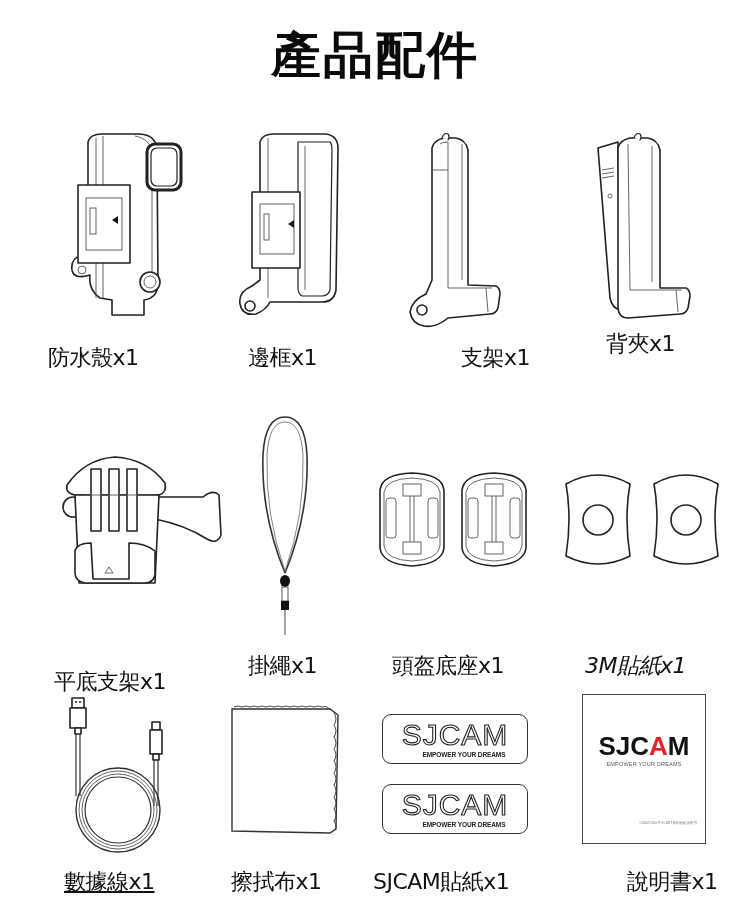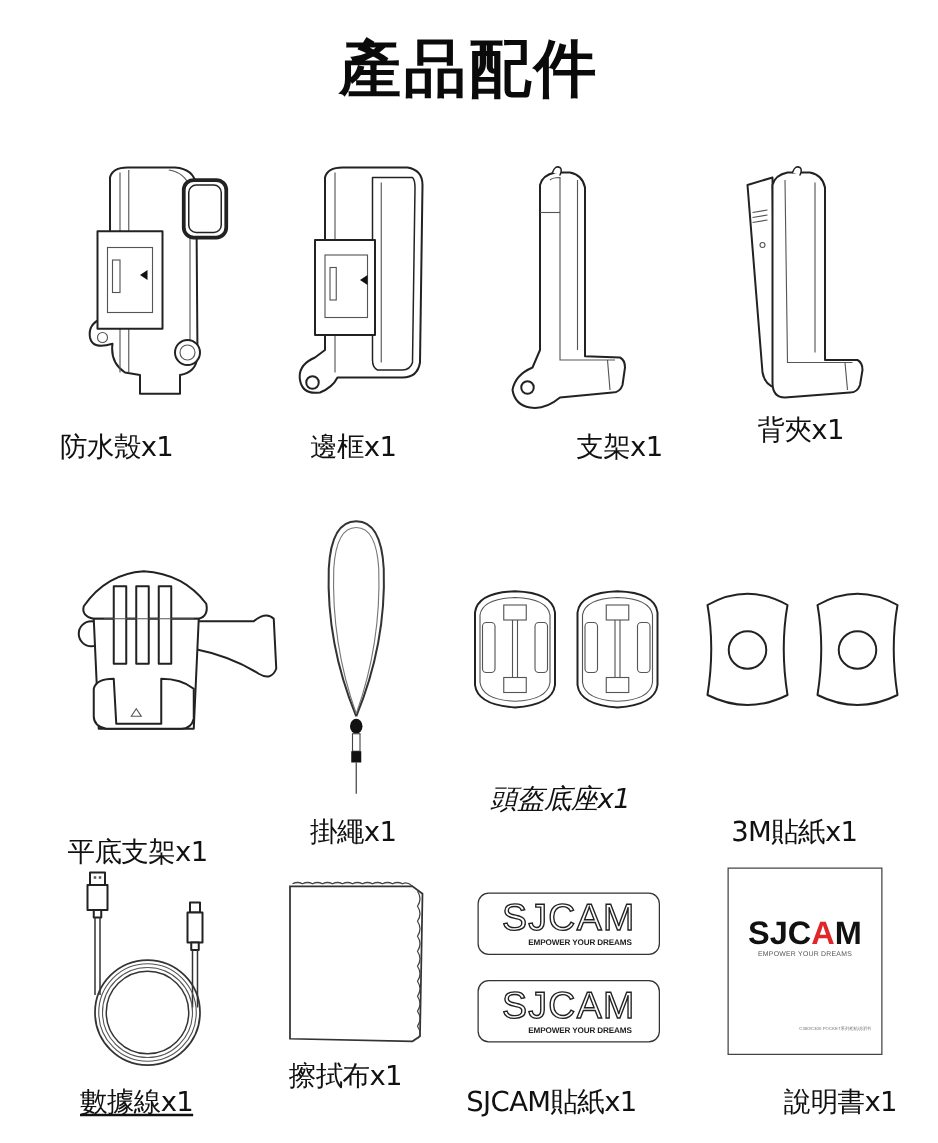--- a/index.html
+++ b/index.html
@@ -158,35 +158,35 @@
       <path class="thin" d="M12 22 Q14 9 40 8 Q66 9 68 22 L68 76 Q66 90 40 91 Q14 90 12 76 Z"></path>
       <rect class="thin" x="14" y="28" width="10" height="40" rx="3"></rect>
       <rect class="thin" x="56" y="28" width="10" height="40" rx="3"></rect>
       <rect class="thin" x="31" y="14" width="18" height="12"></rect>
       <rect class="thin" x="31" y="72" width="18" height="12"></rect>
       <line class="thin" x1="38" y1="26" x2="38" y2="72"></line>
       <line class="thin" x1="42" y1="26" x2="42" y2="72"></line>
     </g>
   </svg>
 </div>
-<div class="label" style="left:392px;top:624px;font-style:italic;">頭盔底座x1</div>
+<div class="label" style="left:392px;top:651px;">頭盔底座x1</div>
 
 <div class="item" style="left:558px;top:470px;width:170px;height:100px;">
   <svg width="170" height="100" viewBox="0 0 170 100" style="left:0;top:0;">
     <g>
       <path class="stroke" d="M8 14 Q40 -4 72 14 Q66 48 72 86 Q40 102 8 86 Q14 48 8 14 Z"></path>
       <circle class="stroke" cx="40" cy="50" r="15"></circle>
     </g>
     <g transform="translate(88,0)">
       <path class="stroke" d="M8 14 Q40 -4 72 14 Q66 48 72 86 Q40 102 8 86 Q14 48 8 14 Z"></path>
       <circle class="stroke" cx="40" cy="50" r="15"></circle>
     </g>
   </svg>
 </div>
-<div class="label" style="left:585px;top:651px;">3M貼紙x1</div>
+<div class="label" style="left:585px;top:651px;font-style:italic;">3M貼紙x1</div>
 
 <div class="item" style="left:70px;top:696px;width:100px;height:160px;">
   <svg width="100" height="160" viewBox="0 0 100 160" style="left:0;top:0;">
     <rect class="stroke" x="2" y="2" width="12" height="10"></rect>
     <rect x="5" y="5" width="2" height="2" fill="#555"></rect>
       <rect x="9" y="5" width="2" height="2" fill="#555"></rect>
     <rect class="stroke" x="0" y="12" width="16" height="20"></rect>
     <rect class="stroke" x="5" y="32" width="6" height="6"></rect>
     <line x1="6" y1="38" x2="6" y2="100" stroke="#333" stroke-width="1.2"></line>
     <line x1="10" y1="38" x2="10" y2="100" stroke="#333" stroke-width="1.2"></line>
@@ -203,21 +203,21 @@
 </div>
 <div class="label" style="left:64px;top:867px;text-decoration:underline;">數據線x1</div>
 
 <div class="item" style="left:230px;top:705px;width:110px;height:130px;">
   <svg width="110" height="130" viewBox="0 0 110 130" style="left:0;top:0;">
     <path d="M2 4 L100 4 L108 10 L106 124 L100 128 L2 126 Z" fill="#fff" stroke="#333" stroke-width="1.4"></path>
     <path d="M4 2 Q8 0 12 2 Q16 0 20 2 Q24 0 28 2 Q32 0 36 2 Q40 0 44 2 Q48 0 52 2 Q56 0 60 2 Q64 0 68 2 Q72 0 76 2 Q80 0 84 2 Q88 0 92 2 Q96 0 100 4" fill="none" stroke="#444" stroke-width="1"></path>
     <path d="M104 8 Q108 14 104 20 Q108 26 104 32 Q108 38 104 44 Q108 50 104 56 Q108 62 104 68 Q108 74 104 80 Q108 86 104 92 Q108 98 104 104 Q108 110 104 116 Q108 122 104 126" fill="none" stroke="#444" stroke-width="1"></path>
   </svg>
 </div>
-<div class="label" style="left:231px;top:846px;text-align:right;">擦拭布x1</div>
+<div class="label" style="left:231px;top:867px;text-align:right;">擦拭布x1</div>
 
 <div class="sticker" style="left:382px;top:714px;">
   <div class="sticker-logo">SJCAM</div>
   <div class="sticker-tag">EMPOWER YOUR DREAMS</div>
 </div>
 <div class="sticker" style="left:382px;top:784px;">
   <div class="sticker-logo">SJCAM</div>
   <div class="sticker-tag">EMPOWER YOUR DREAMS</div>
 </div>
 <div class="label" style="left:373px;top:867px;text-align:center;">SJCAM貼紙x1</div>

